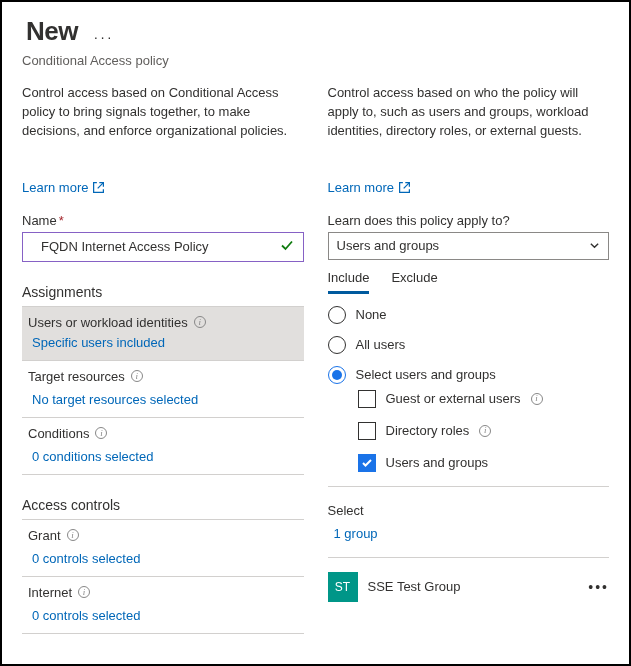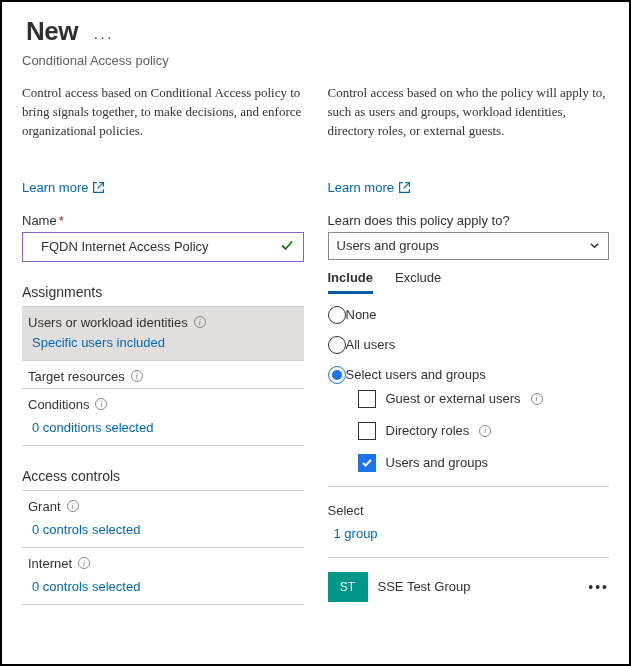--- a/index.html
+++ b/index.html
@@ -43,21 +43,21 @@
     margin-left: 8px;
     letter-spacing: 2px;
   }
   .subtitle {
     font-size: 13px;
     color: var(--text-muted);
     margin: 2px 0 16px 0;
   }
   .columns { display: flex; gap: 24px; }
   .col { flex: 1; min-width: 0; }
-  .intro { font-size: 13px; line-height: 1.45; margin-bottom: 2px; font-family: Liberation Serif, serif; }
+  .intro { font-size: 13px; line-height: 1.45; margin-bottom: 2px; }
   .link {
     color: var(--link);
     font-size: 13px;
     display: inline-flex;
     align-items: center;
     gap: 4px;
     cursor: pointer;
     margin-top: 37px;
   }
   .ext-icon { width: 13px; height: 13px; }
@@ -114,25 +114,25 @@
     padding: 0 8px;
     font-size: 13px;
     cursor: pointer;
     margin-bottom: 10px;
   }
   .tabs { display: flex; gap: 22px; margin-top: 2px; }
   .tab { font-size: 13px; padding-bottom: 6px; cursor: pointer; }
   .tab.active {
     color: var(--text);
     border-bottom: 3px solid #005a9e;
-    font-weight: 700;
+    font-weight: 400;
   }
   .radio-group { margin-top: 12px; }
   .radio-row {
-    display: flex; align-items: center; 
+    display: flex; align-items: center; gap: 10px;
     margin-bottom: 12px; font-size: 13px; cursor: pointer;
   }
   .radio {
     width: 18px; height: 18px; border-radius: 50%;
     border: 1px solid var(--text);
     display: flex; align-items: center; justify-content: center;
     flex-shrink: 0;
   }
   .radio.sel { border-color: var(--accent); }
   .radio.sel::after {
@@ -151,21 +151,21 @@
   .checkbox.sel { background: var(--accent); border-color: var(--accent); }
   .checkbox.sel svg { display: block; }
   .checkbox svg { display: none; }
   .sel-section { margin-top: 16px; }
   .sel-heading { font-size: 13px; margin-bottom: 4px; }
   .group-row {
     display: flex; align-items: center; gap: 10px;
     margin-top: 14px;
   }
   .avatar {
-    width: 40px; height: 30px; background: var(--teal);
+    width: 30px; height: 30px; background: var(--teal);
     color: #fff; display: flex; align-items: center; justify-content: center;
     font-size: 12px; flex-shrink: 0;
   }
   .group-name { flex: 1; font-size: 13px; }
   .more-dots { font-size: 14px; letter-spacing: 2px; cursor: pointer; }
   .chevron { width: 11px; height: 11px; }
   .hr-sub { border:none; border-top:1px solid var(--line); margin: 6px 0 8px 0; }
 </style>
 </head>
 <body>
@@ -208,20 +208,21 @@
         <span>Users or workload identities</span>
         <span class="info-icon">i</span>
       </div>
       <span class="link-value" style="background:#e1dfdd; padding-top:0; margin-top:-2px;">Specific users included</span>
 
       <hr class="hr">
       <div class="assign-row">
         <span>Target resources</span>
         <span class="info-icon">i</span>
       </div>
+      <span class="link-value">No target resources selected</span>
 
       <hr class="hr">
       <div class="assign-row">
         <span>Conditions</span>
         <span class="info-icon">i</span>
       </div>
       <span class="link-value">0 conditions selected</span>
       <hr class="hr">
 
       <div class="section-title">Access controls</div>

